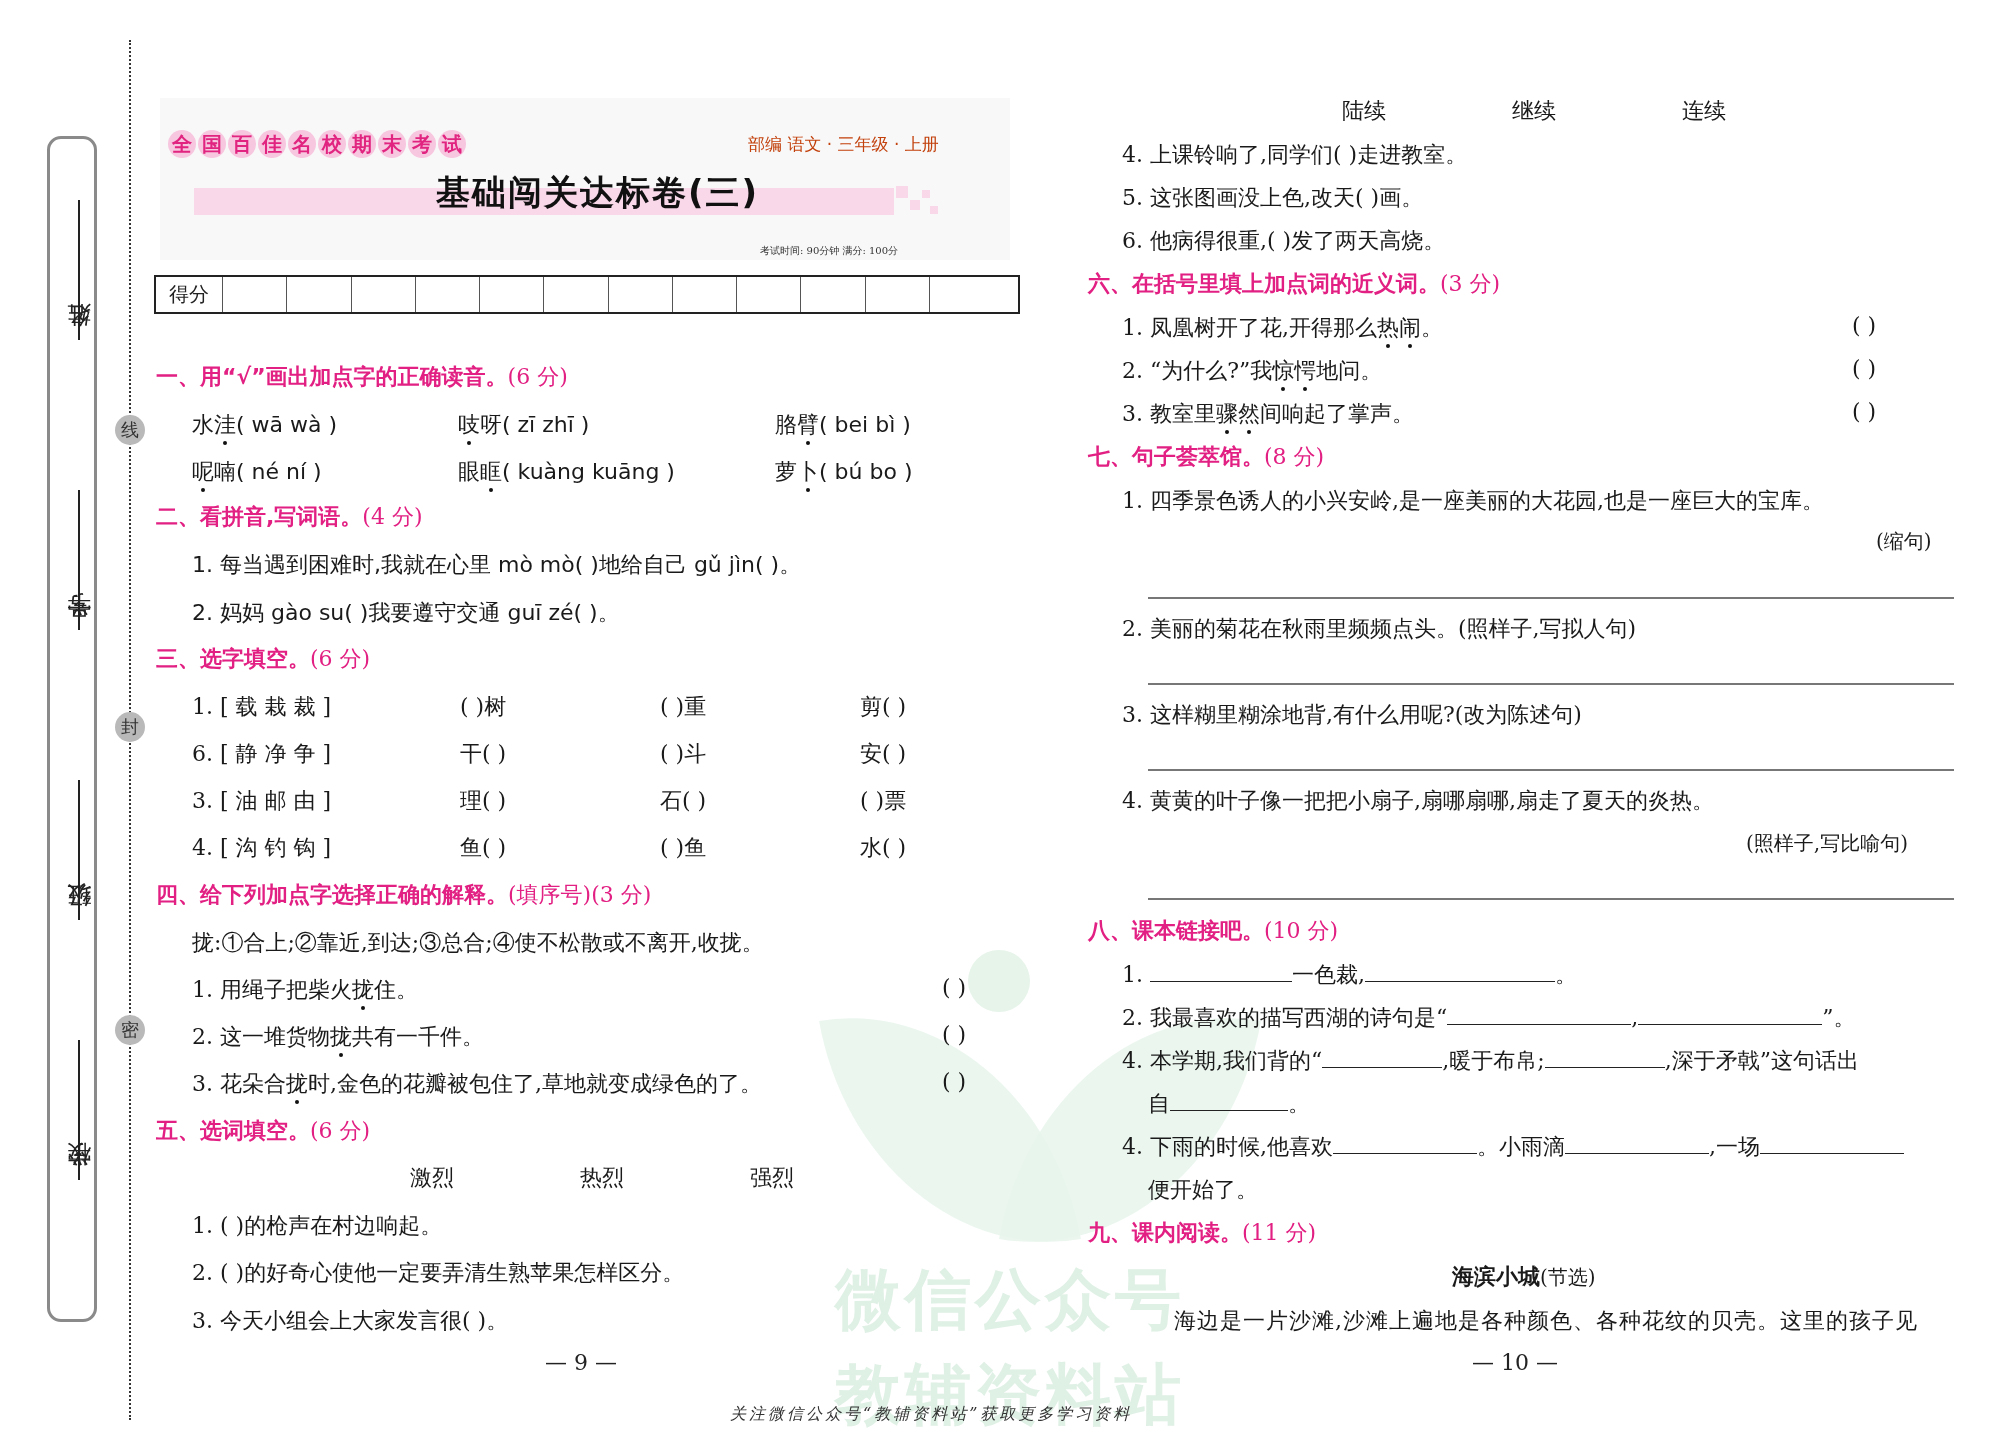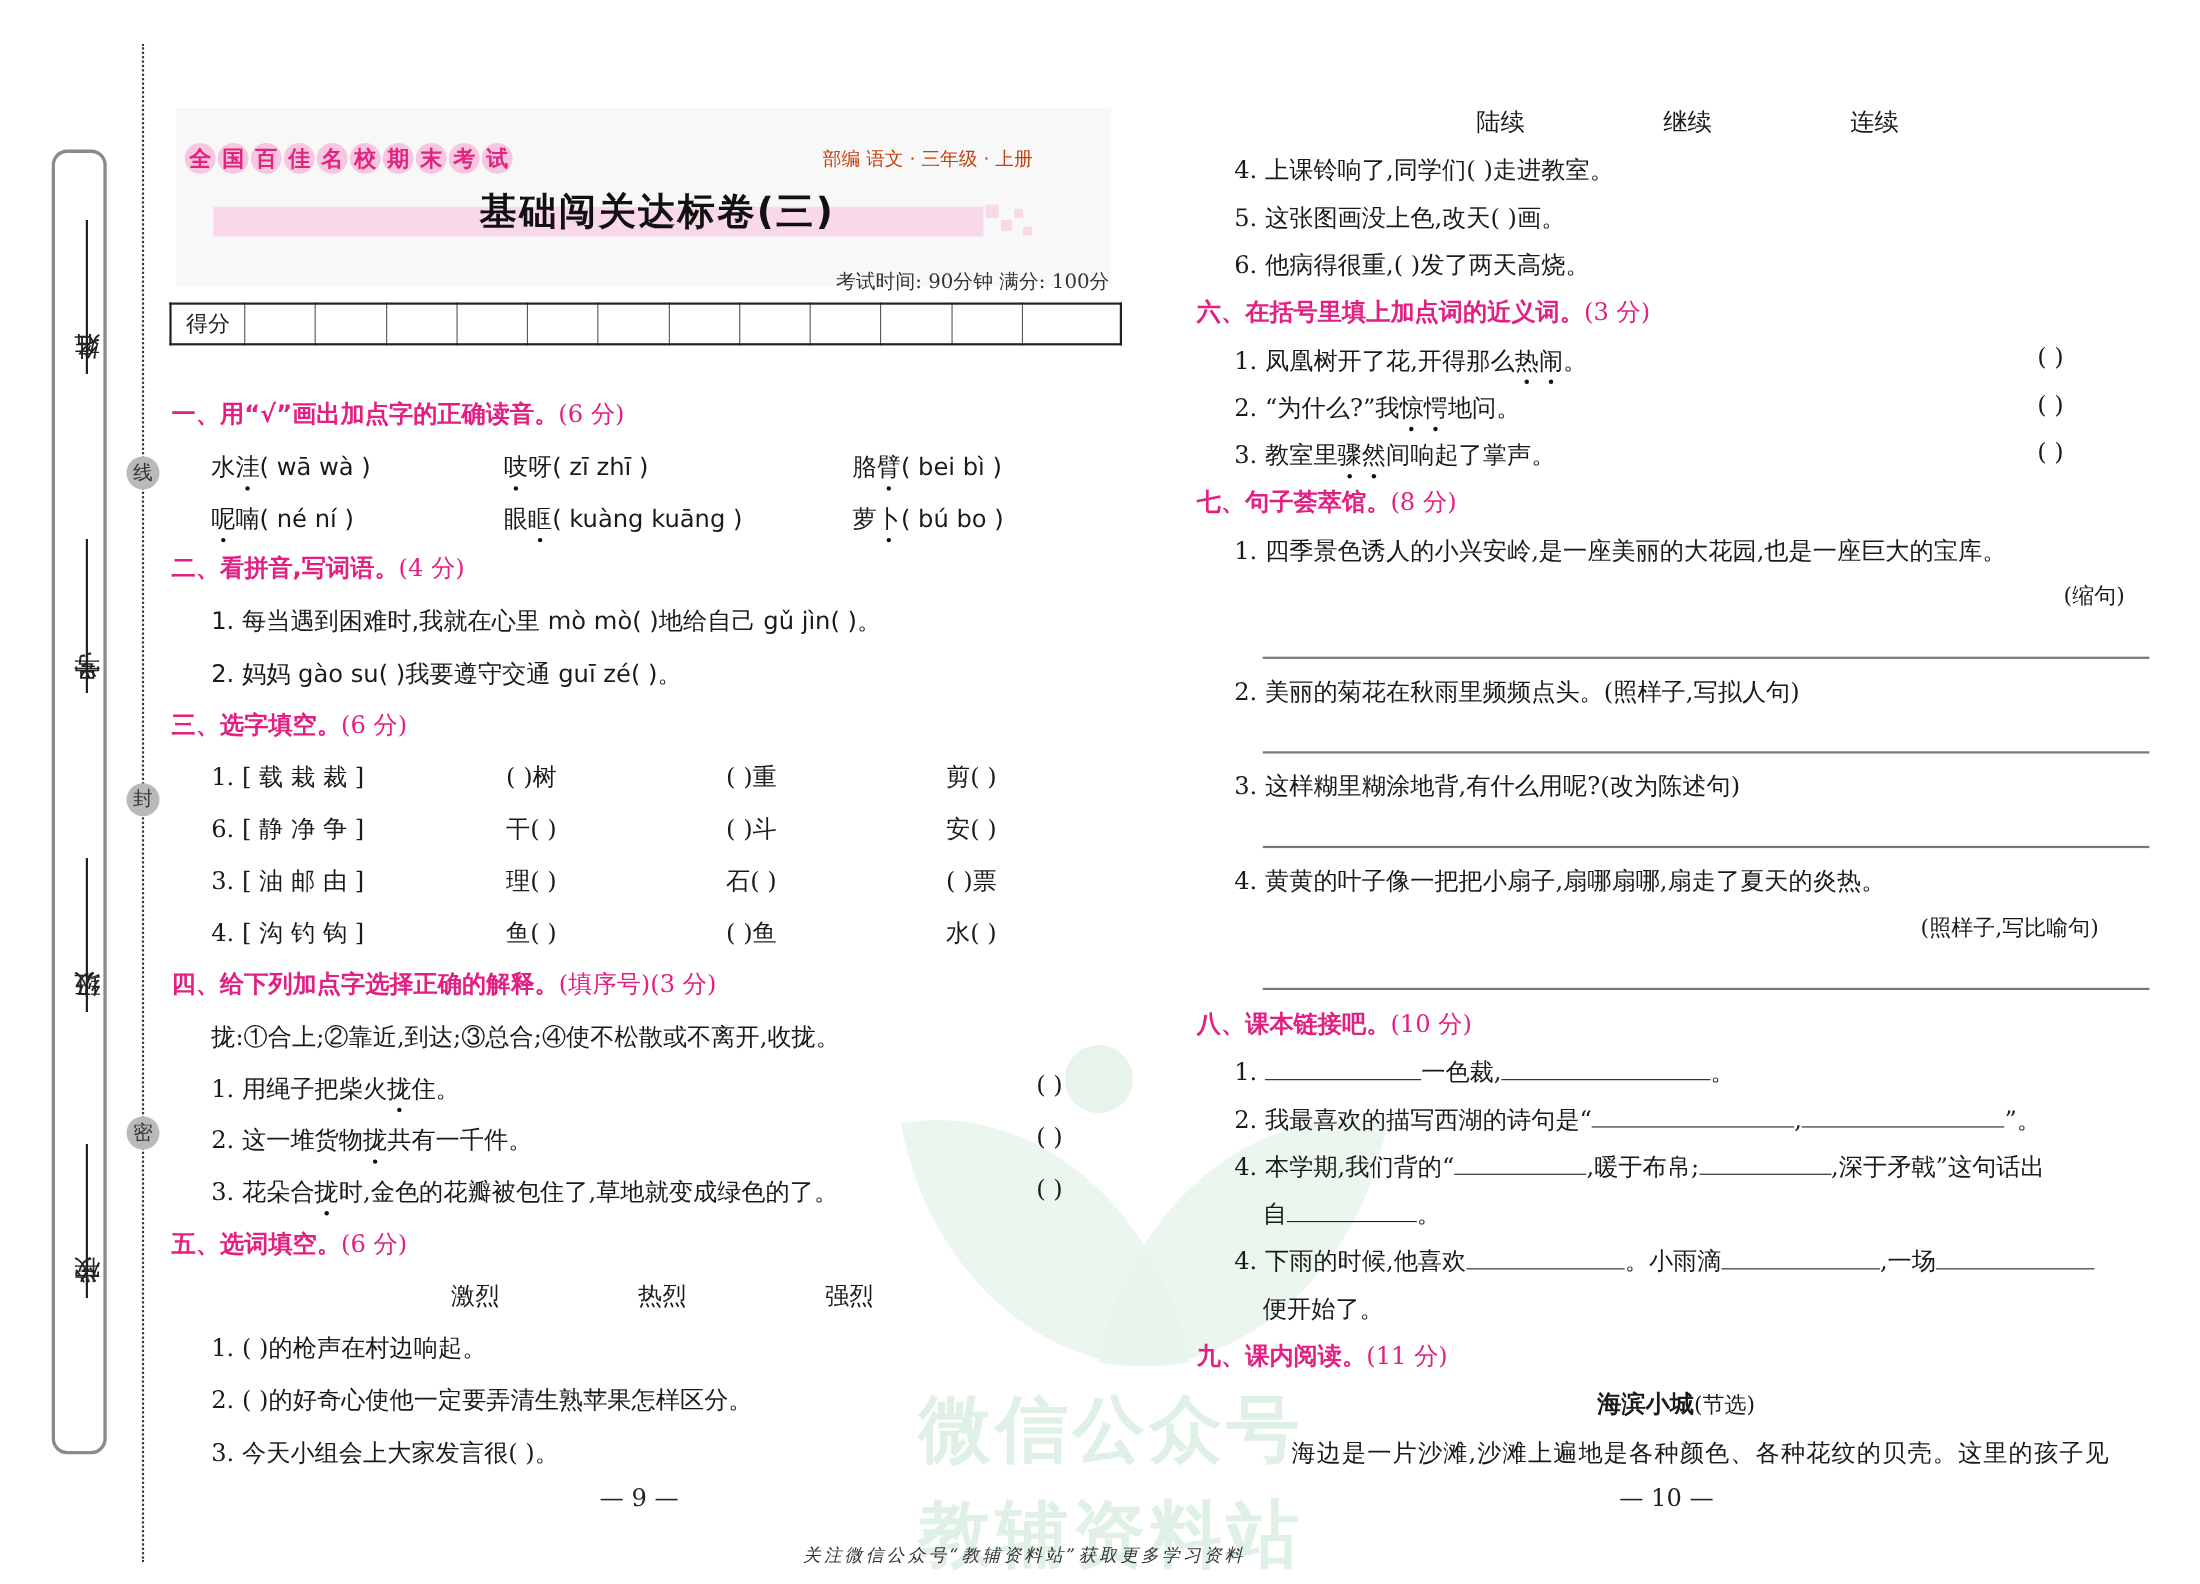--- a/index.html
+++ b/index.html
@@ -41,21 +41,21 @@
     color:#e0247f; font-size:20px; text-align:center; line-height:28px; font-weight:bold;
     font-family:"DejaVu Serif",serif;
   }
   .subject { position:absolute; left:748px; top:133px; font-size:17px; font-family:"DejaVu Sans",sans-serif; color:#c2410c; }
   .title-band { position:absolute; left:194px; top:188px; width:700px; height:27px; background:#f9d8ea; }
   .title-pix { position:absolute; top:186px; background:#f9d8ea; }
   .main-title {
     position:absolute; left:420px; top:170px; font-size:34px; font-weight:bold;
     font-family:"DejaVu Sans",sans-serif; color:#111; letter-spacing:2px;margin-left:16px;
   }
-  .exam-info { position:absolute; left:760px; top:244px; font-size:18px; color:#333;text-align:right; }
+  .exam-info { position:absolute; left:760px; top:244px; font-size:10px; color:#333;text-align:right; }
   
   table.score {
     position:absolute; left:154px; top:275px; width:866px; border-collapse:collapse;
     font-size:20px;
   }
   table.score td {
     border:1px solid #555; height:33px; text-align:center; color:#222;
   }
   table.score { border:2px solid #222; }
   table.score td:first-child { width:64px; }

